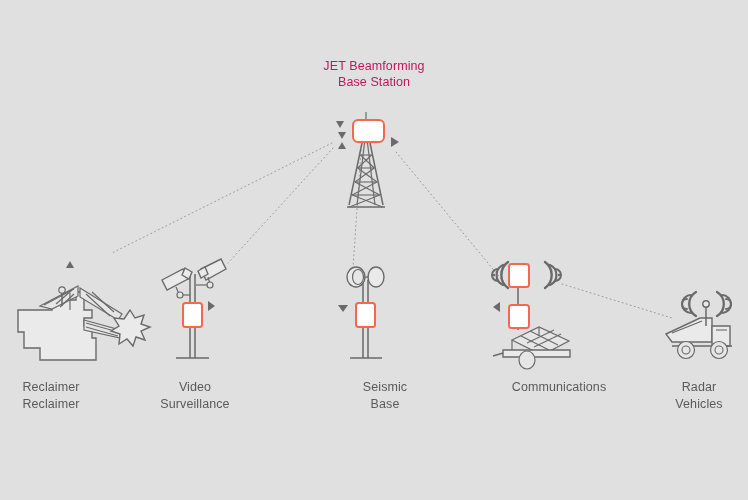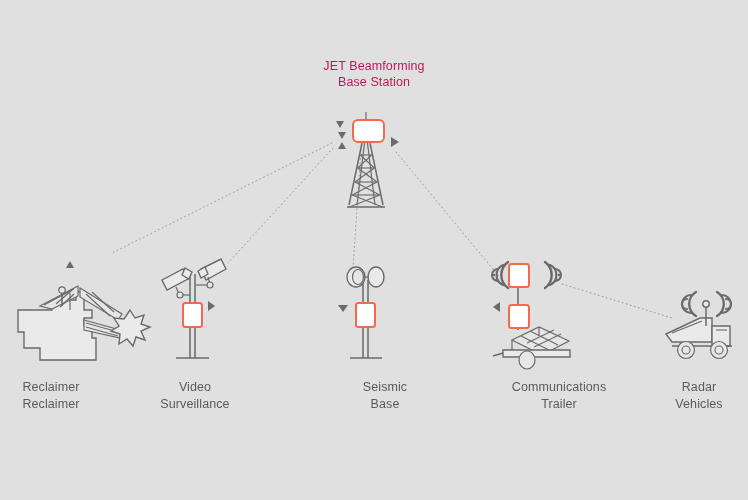--- a/index.html
+++ b/index.html
@@ -299,20 +299,19 @@
   <div class="node-label nl-1">
     <span>Video</span>
     <span class="l2">Surveillance</span>
   </div>
   <div class="node-label nl-2">
     <span>Seismic</span>
     <span class="l2">Base</span>
   </div>
   <div class="node-label nl-3">
     <span>Communications</span>
-    <span class="l2">Trailer</span>
   </div>
   <div class="node-label nl-4">
     <span>Radar</span>
     <span class="l2">Vehicles</span>
   </div>
 
 </div>
 
 </body></html>

